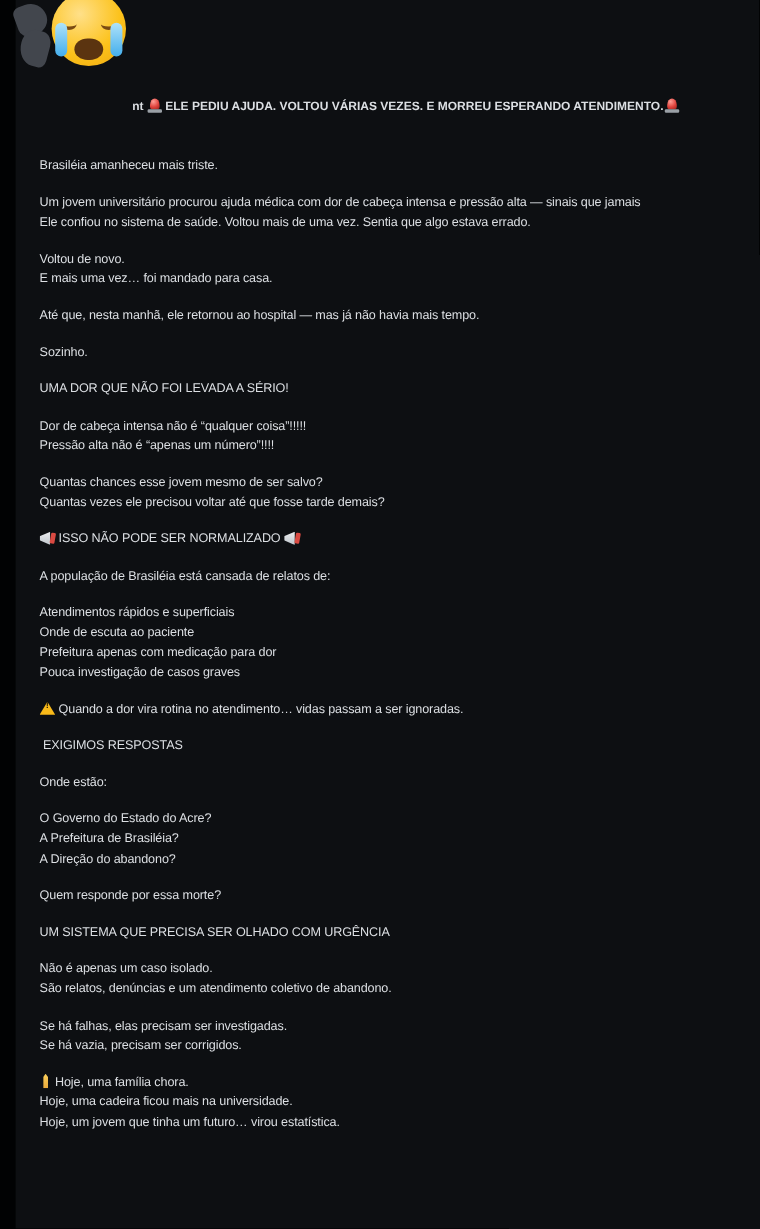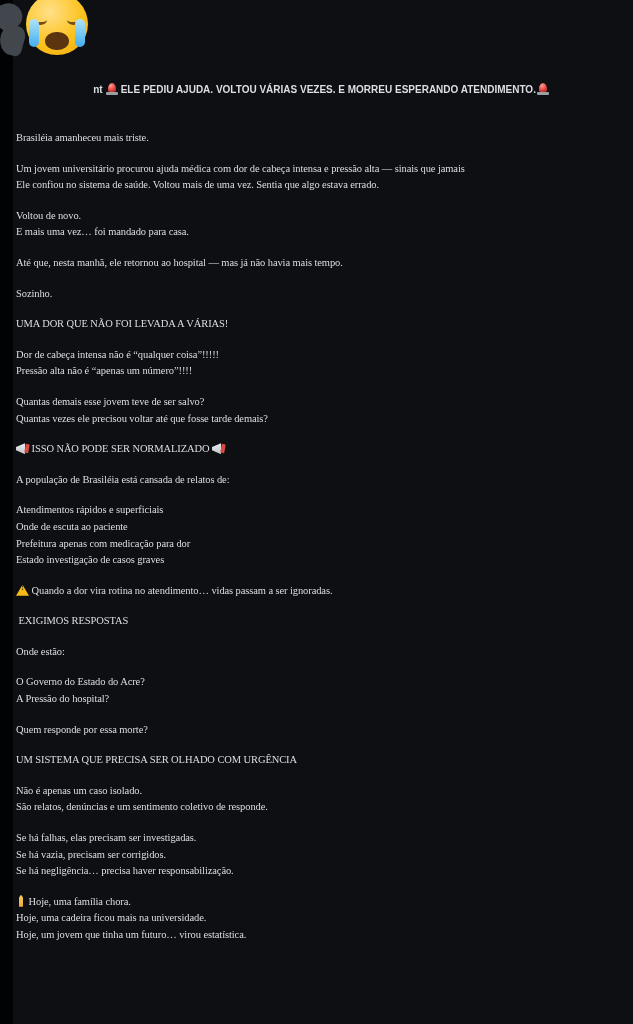--- a/index.html
+++ b/index.html
@@ -1,23 +1,23 @@
 <!DOCTYPE html>
 <html><head>
 <meta charset="utf-8">
 <style>
   html,body{margin:0;padding:0;background:#000;}
   .screen{position:relative;width:633px;height:1024px;overflow:hidden;background:#010203;
           font-family:"Liberation Sans","DejaVu Sans",sans-serif;}
   .card{position:absolute;left:13px;top:0;width:620px;height:1024px;background:#0d0f12;}
-  .post{position:relative;padding:9px 14px 0 3px;color:#dcdfe3;font-size:10.5px;letter-spacing:-0.1px;}
+  .post{position:relative;padding:9px 14px 0 20px;color:#dcdfe3;font-size:10.5px;letter-spacing:-0.1px;}
   .headline-row{position:relative;min-height:26px;padding-left:55px;line-height:18px;
                 font-weight:700;font-size:10px;letter-spacing:0;margin-bottom:13px;white-space:pre;}
   .para{margin:0 0 14px 0;}
-  .line{line-height:16.6px;white-space:pre;font-family:Liberation Serif, serif;}
+  .line{line-height:16.6px;white-space:pre;}
 
   
   .emoji{display:inline-block;position:relative;vertical-align:-2px;}
   
   .siren{width:12px;height:12px;margin:0 3px;}
   .siren::before{content:'';position:absolute;left:2px;top:0;width:8px;height:9px;
     background:radial-gradient(circle at 35% 30%,#ff9d94,#e0443e 55%,#9c1f17);
     border-radius:50% 50% 18% 18%/62% 62% 22% 22%;}
   .siren::after{content:'';position:absolute;left:0;bottom:0;width:12px;height:3px;
     background:#9aa0a6;border-radius:1px;}
@@ -85,69 +85,69 @@
             <div class="line">Voltou de novo.</div>
             <div class="line">E mais uma vez… foi mandado para casa.</div>
           </div>
           <div class="para">
             <div class="line">Até que, nesta manhã, ele retornou ao hospital — mas já não havia mais tempo.</div>
           </div>
           <div class="para">
             <div class="line">Sozinho.</div>
           </div>
           <div class="para">
-            <div class="line">UMA DOR QUE NÃO FOI LEVADA A VÁRIAS!</div>
+            <div class="line">UMA DOR QUE NÃO FOI LEVADA A SÉRIO!</div>
           </div>
           <div class="para">
             <div class="line">Dor de cabeça intensa não é “qualquer coisa”!!!!!</div>
             <div class="line">Pressão alta não é “apenas um número”!!!!</div>
           </div>
           <div class="para">
-            <div class="line">Quantas demais esse jovem teve de ser salvo?</div>
+            <div class="line">Quantas chances esse jovem mesmo de ser salvo?</div>
             <div class="line">Quantas vezes ele precisou voltar até que fosse tarde demais?</div>
           </div>
           <div class="para">
             <div class="line"><span class="emoji megaphone"></span> ISSO NÃO PODE SER NORMALIZADO <span class="emoji megaphone"></span></div>
           </div>
           <div class="para">
             <div class="line">A população de Brasiléia está cansada de relatos de:</div>
           </div>
           <div class="para">
             <div class="line">Atendimentos rápidos e superficiais</div>
             <div class="line">Onde de escuta ao paciente</div>
             <div class="line">Prefeitura apenas com medicação para dor</div>
-            <div class="line">Estado investigação de casos graves</div>
+            <div class="line">Pouca investigação de casos graves</div>
           </div>
           <div class="para">
             <div class="line"><span class="emoji warning"></span> Quando a dor vira rotina no atendimento… vidas passam a ser ignoradas.</div>
           </div>
           <div class="para">
             <div class="line"> EXIGIMOS RESPOSTAS</div>
           </div>
           <div class="para">
             <div class="line">Onde estão:</div>
           </div>
           <div class="para">
             <div class="line">O Governo do Estado do Acre?</div>
-            <div class="line">A Pressão do hospital?</div>
+            <div class="line">A Prefeitura de Brasiléia?</div>
+            <div class="line">A Direção do abandono?</div>
           </div>
           <div class="para">
             <div class="line">Quem responde por essa morte?</div>
           </div>
           <div class="para">
             <div class="line">UM SISTEMA QUE PRECISA SER OLHADO COM URGÊNCIA</div>
           </div>
           <div class="para">
             <div class="line">Não é apenas um caso isolado.</div>
-            <div class="line">São relatos, denúncias e um sentimento coletivo de responde.</div>
+            <div class="line">São relatos, denúncias e um atendimento coletivo de abandono.</div>
           </div>
           <div class="para">
             <div class="line">Se há falhas, elas precisam ser investigadas.</div>
             <div class="line">Se há vazia, precisam ser corrigidos.</div>
-            <div class="line">Se há negligência… precisa haver responsabilização.</div>
           </div>
           <div class="para">
             <div class="line"><span class="emoji praying-hands"></span> Hoje, uma família chora.</div>
             <div class="line">Hoje, uma cadeira ficou mais na universidade.</div>
             <div class="line">Hoje, um jovem que tinha um futuro… virou estatística.</div>
           </div>
         </div>
 
     </div>
   </div>

